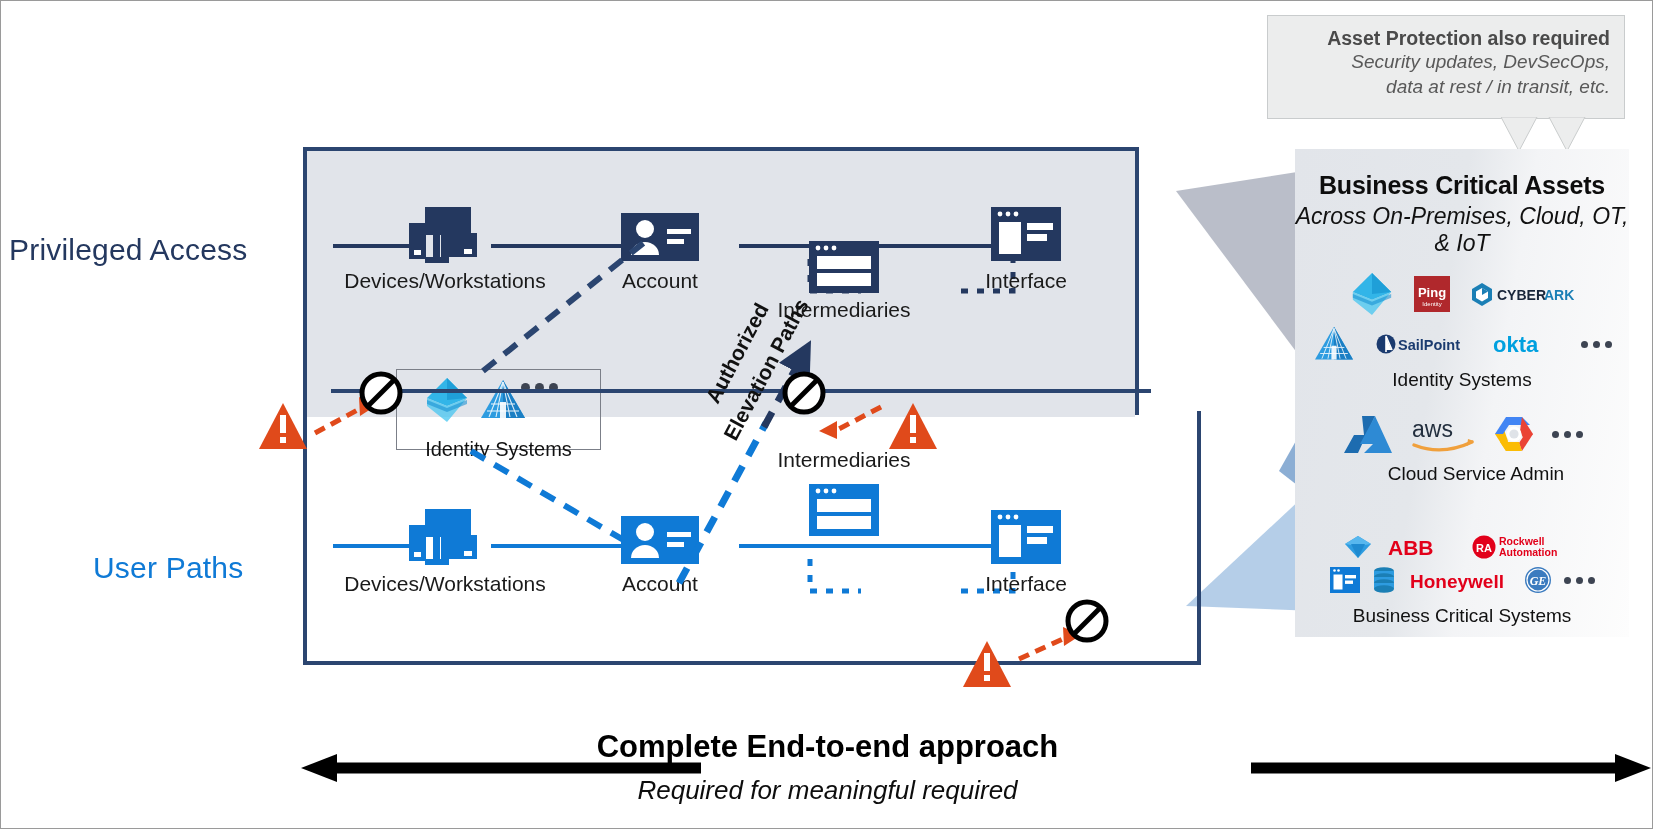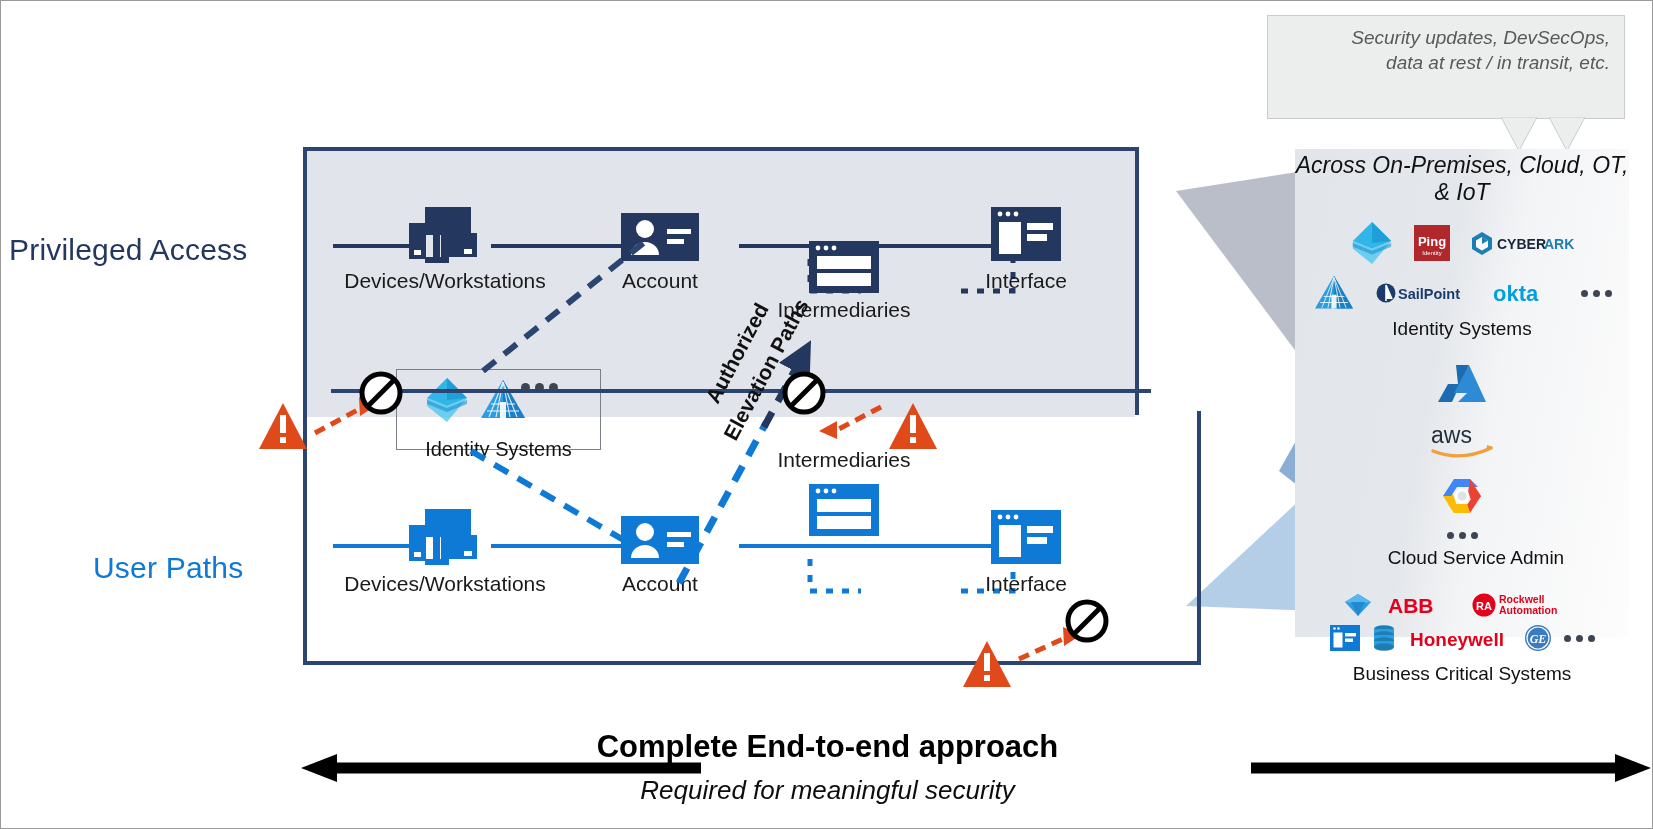--- a/index.html
+++ b/index.html
@@ -256,29 +256,31 @@
     <rect x="21" y="56" width="6" height="6" fill="#fff"></rect>
     <line x1="56" y1="40" x2="104" y2="18" stroke="#e04a1b" stroke-width="5" stroke-dasharray="11,7"></line>
     <polygon points="100,8 118,16 101,27" fill="#e04a1b"></polygon>
   </svg>
   <svg class="abs" style="left:1063px;top:597px;" width="46" height="46" viewBox="0 0 46 46">
     <circle cx="23" cy="23" r="19" fill="#fff" stroke="#000" stroke-width="5"></circle>
     <line x1="10" y1="36" x2="36" y2="10" stroke="#000" stroke-width="5"></line>
   </svg>
 
   <div class="abs" id="callout">
+    <div class="l1">Asset Protection also required</div>
     <div class="l2">Security updates, DevSecOps,</div>
     <div class="l3">data at rest / in transit, etc.</div>
   </div>
   <svg class="abs" style="left:1500px;top:116px;" width="90" height="38" viewBox="0 0 90 38">
     <polygon points="0,0 36,0 18,34" fill="#eceded" stroke="#c9cccd" stroke-width="1"></polygon>
     <polygon points="48,0 84,0 66,34" fill="#eceded" stroke="#c9cccd" stroke-width="1"></polygon>
   </svg>
 
   <div class="abs" id="asset">
+    <h1>Business Critical Assets</h1>
     <h2>Across On-Premises, Cloud, OT, &amp; IoT</h2>
 
     <div style="margin-top:14px;">
       <div class="logorow">
 
         <svg width="44" height="46" viewBox="0 0 42 48">
           <polygon points="21,2 41,22 21,30 1,22" fill="#32b5e8"></polygon>
           <polygon points="21,2 41,22 21,24" fill="#1f9fd8"></polygon>
           <polygon points="1,22 21,30 41,22 21,46 1,30" fill="#46c6f0" opacity="0.75"></polygon>
           <polygon points="1,24 21,32 41,24 41,28 21,36 1,28" fill="#0f8cd0" opacity="0.55"></polygon>
@@ -327,21 +329,21 @@
         <div class="dots" style="margin-left:4px;">
             <i></i>
             <i></i>
             <i></i>
           </div>
       </div>
       <div class="group-label">Identity Systems</div>
     </div>
 
     <div style="margin-top:22px;">
-      <div class="logorow" style="gap:16px;flex-direction:column;">
+      <div class="logorow" style="gap:16px;">
 
         <svg width="52" height="42" viewBox="0 0 52 42">
           <polygon points="20,3 33,3 16,40 2,40 12,22 22,22" fill="#1d6cb0"></polygon>
           <polygon points="33,3 50,40 22,40 31,31 18,31" fill="#2e8ad4"></polygon>
         </svg>
 
         <svg width="66" height="40" viewBox="0 0 66 40">
           <text x="2" y="23" font-family="Liberation Sans, sans-serif" font-size="23" font-weight="normal" fill="#232f3e">aws</text>
           <path d="M4 31 Q32 42 62 28" stroke="#f0a03c" stroke-width="3.4" fill="none" stroke-linecap="round"></path>
           <polygon points="58,25 64,27 57,32" fill="#f0a03c"></polygon>
@@ -359,21 +361,21 @@
         </svg>
         <div class="dots">
           <i></i>
             <i></i>
             <i></i>
         </div>
       </div>
       <div class="group-label" style="margin-top:8px;padding-left:28px;">Cloud Service Admin</div>
     </div>
 
-    <div style="margin-top:22px;">
+    <div style="margin-top:48px;">
       <div class="logorow" style="gap:13px;">
 
         <svg width="30" height="26" viewBox="0 0 30 26">
           <polygon points="15,2 28,10 15,24 2,10" fill="#2e9ce0"></polygon>
           <polygon points="15,2 28,10 15,12 2,10" fill="#57b7ee"></polygon>
           <polygon points="8,10 22,10 15,24" fill="#1f8ad0"></polygon>
         </svg>
 
         <svg width="72" height="26" viewBox="0 0 72 26">
           <text x="2" y="21" font-family="Liberation Sans, sans-serif" font-size="21" font-weight="bold" fill="#e2001a">ABB</text>
@@ -428,15 +430,15 @@
 
   <svg class="abs" style="left:300px;top:752px;" width="400" height="30" viewBox="0 0 400 30">
     <line x1="34" y1="15" x2="400" y2="15" stroke="#000" stroke-width="11"></line>
     <polygon points="0,15 36,1 36,29" fill="#000"></polygon>
   </svg>
   <svg class="abs" style="left:1250px;top:752px;" width="400" height="30" viewBox="0 0 400 30">
     <line x1="0" y1="15" x2="366" y2="15" stroke="#000" stroke-width="11"></line>
     <polygon points="400,15 364,1 364,29" fill="#000"></polygon>
   </svg>
   <div class="abs" id="banner-title">Complete End-to-end approach</div>
-  <div class="abs" id="banner-sub">Required for meaningful security</div>
+  <div class="abs" id="banner-sub">Required for meaningful required</div>
 
 </div>
 
 </body></html>

